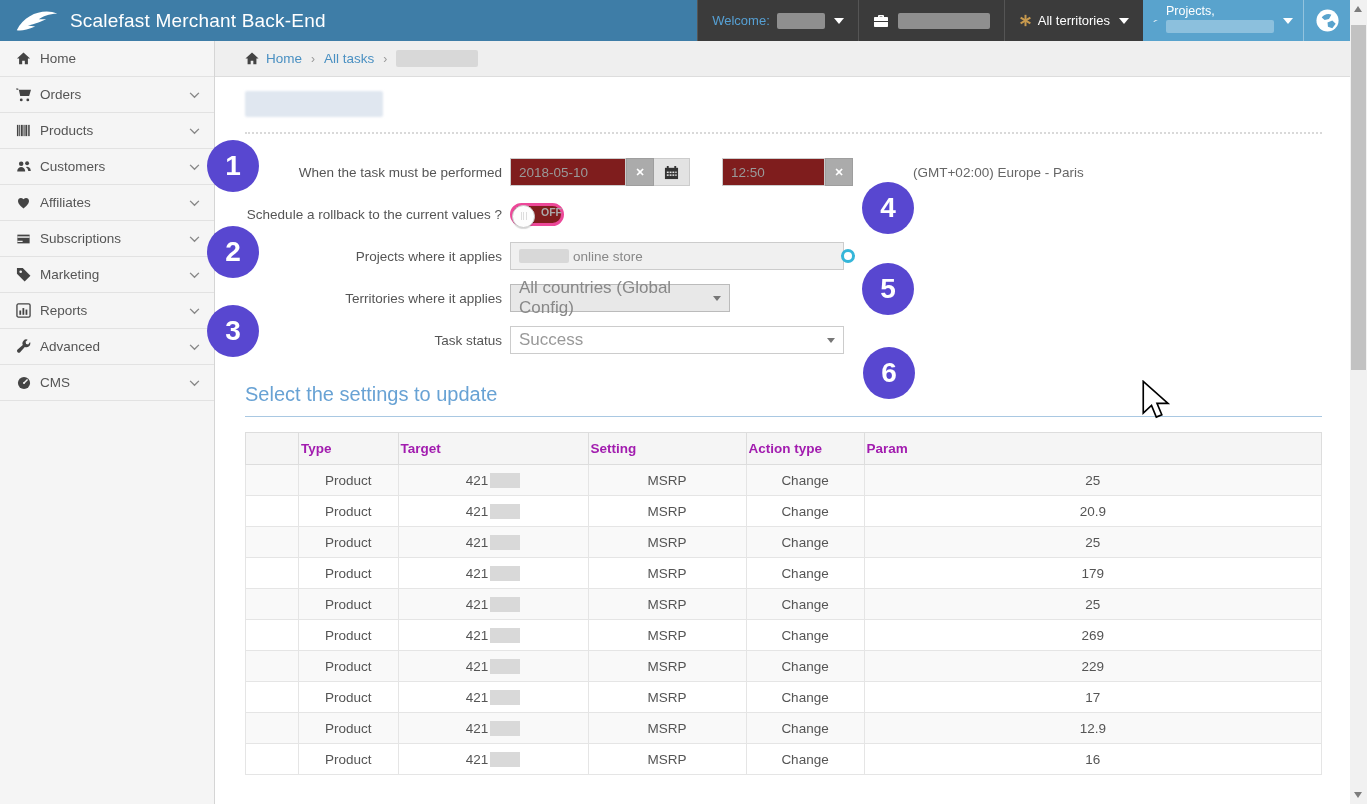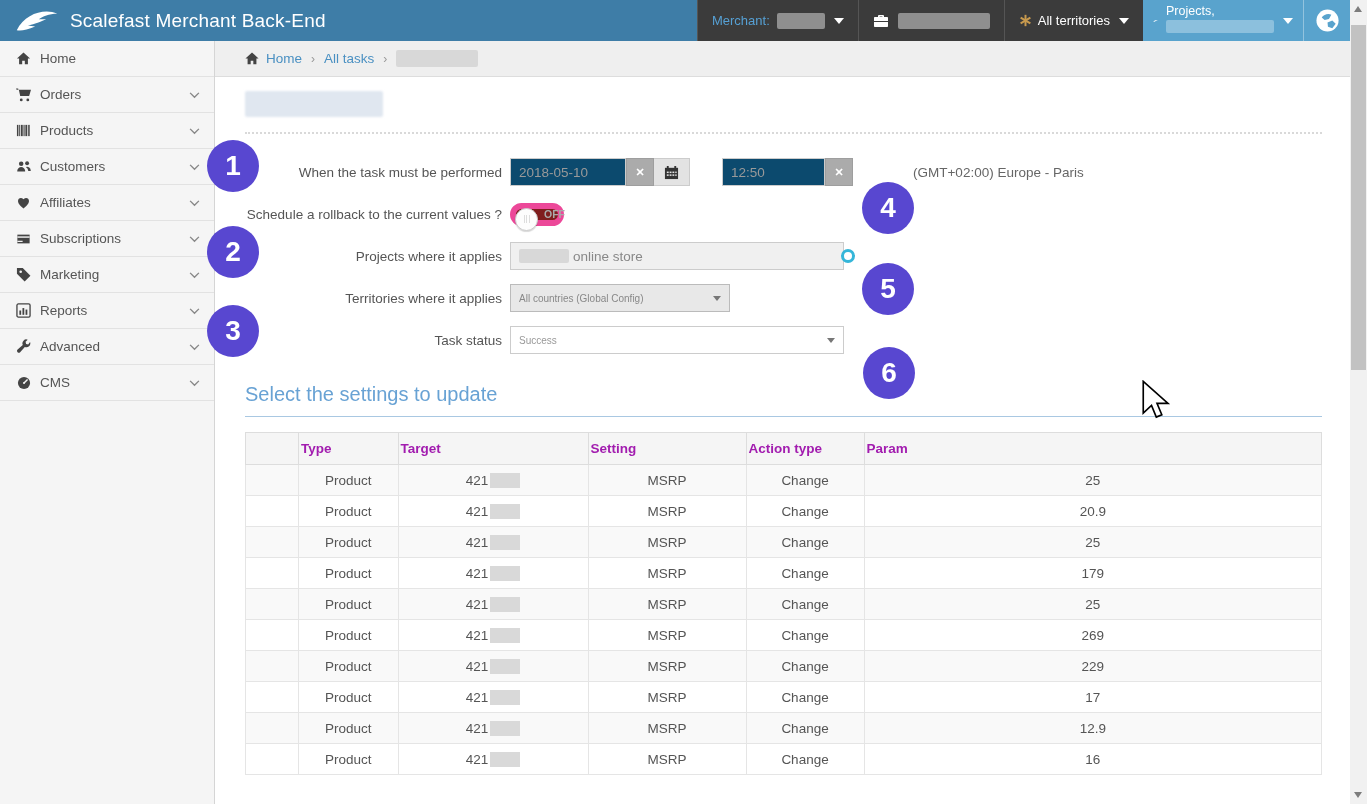--- a/index.html
+++ b/index.html
@@ -53,39 +53,39 @@
   .page-title-redact { width:138px; height:26px; background:#e0e7f0; border-radius:2px; margin-top:1px;
     filter:blur(1px); }
   .divider { border:none; border-top:2px dotted #d9d9d9; margin:15px 0 24px 0; }
 
   .frm-row { display:flex; align-items:center; margin-bottom:14px; min-height:28px; }
   .frm-label { width:265px; text-align:right; color:#555; font-size:13.5px; padding-right:8px; flex:none; }
   .inp { height:28px; border:1px solid #ccc; background:#ececec; display:flex; align-items:center;
     padding:0 8px; font-size:13.5px; color:#888; }
   .inp-name { width:334px; background:#eaeaea; }
   .grp { display:flex; align-items:stretch; height:28px; }
-  .grp .txt { width:116px; border:1px solid #ccc; background:#0c4a6e; color:#999; font-size:13.5px;
+  .grp .txt { width:116px; border:1px solid #ccc; background:#7f1d1d; color:#999; font-size:13.5px;
     display:flex; align-items:center; padding:12px 8px; }
   .btn-x { width:28px; background:#ababab; border:1px solid #9e9e9e; color:#fff; font-size:11px;
     font-weight:bold; display:flex; align-items:center; justify-content:center; cursor:pointer; }
   .btn-cal { width:36px; background:#e3e3e3; border:1px solid #ccc; border-left:none;
     display:flex; align-items:center; justify-content:center; cursor:pointer; }
   .tz { margin-left:60px; color:#666; font-size:13.5px; }
-  .toggle { width:54px; height:23px; background:#7f1d1d; border:6px solid #ec4899; border-radius:12px;
-    display:flex; align-items:center; position:relative; cursor:pointer; }
+  .toggle { width:54px; height:23px; background:#7f1d1d; border:3px solid #ec4899; border-radius:12px;
+    display:flex; align-items:flex-start; position:relative; cursor:pointer; }
   .knob { width:23px; height:23px; background:#fdfdfd; border:1px solid #ccc; border-radius:50%;
     position:absolute; left:-1px; top:-1px; box-shadow:0 1px 1px rgba(0,0,0,.15);
     display:flex; align-items:center; justify-content:center; gap:1.5px; }
   .knob i { width:1px; height:8px; background:#ddd; display:block; }
   .toggle .t-label { margin-left:28px; font-size:10.5px; font-weight:bold; color:#aaa; }
   .inp-projects { width:334px; background:#f0f0f0; position:relative; }
   .info-dot { position:absolute; right:-12px; top:6px; width:14px; height:14px; border-radius:50%;
     border:3px solid #35b6d9; background:#fff; }
   .select { border:1px solid #ccc; height:28px; display:flex; align-items:center; padding:0 8px;
-    font-size:10px; color:#888; cursor:pointer; position:relative; }
+    font-size:17px; color:#888; cursor:pointer; position:relative; }
   .sel-territories { width:220px; background:#e8e8e8; border-color:#bbb; }
   .sel-status { width:334px; background:#fff; color:#999; }
   .sel-caret { position:absolute; right:8px; top:11px; width:0; height:0;
     border-left:4px solid transparent; border-right:4px solid transparent; border-top:5px solid #777; }
 
   .section-title { margin-top:29px; color:#68a2d4; font-size:20px; font-weight:400;
     padding-bottom:10px; border-bottom:1px solid #a9c8e2; }
 
   table.settings { width:100%; border-collapse:collapse; margin-top:15px; font-size:13.5px;
     border:1px solid #ddd; }
@@ -113,21 +113,21 @@
 
 <div class="topbar">
   <div class="brand">
     <svg width="46" height="30" viewBox="0 0 50 32">
       <path d="M3 26 C12 8 33 2 47 8 C38 8 31 11 27 14 L35 14 C26 18 19 20 15 21 L23 22 C14 26 7 27 3 26 Z" fill="#fff"></path>
     </svg>
     <span class="brand-title">Scalefast Merchant Back-End</span>
   </div>
 
   <div class="tb-block tb-dark">
-    <span class="tb-merchant-label">Merchant:</span>
+    <span class="tb-merchant-label">Welcome:</span>
     <span class="redact rd-dark" style="width:48px;height:16px;"></span>
     <span class="caret-w"></span>
   </div>
 
   <div class="tb-block tb-dark">
     <svg width="16" height="16" viewBox="0 0 16 16">
       <path d="M6 2h4a1 1 0 0 1 1 1v1h3.2a.8.8 0 0 1 .8.8V8H1V4.8a.8.8 0 0 1 .8-.8H5V3a1 1 0 0 1 1-1zm.6 1.4V4h2.8v-.6H6.6zM1 9h14v4.2a.8.8 0 0 1-.8.8H1.8a.8.8 0 0 1-.8-.8V9z" fill="#fff"></path>
     </svg>
     <span class="redact rd-dark" style="width:92px;height:16px;margin-left:9px;"></span>
   </div>

